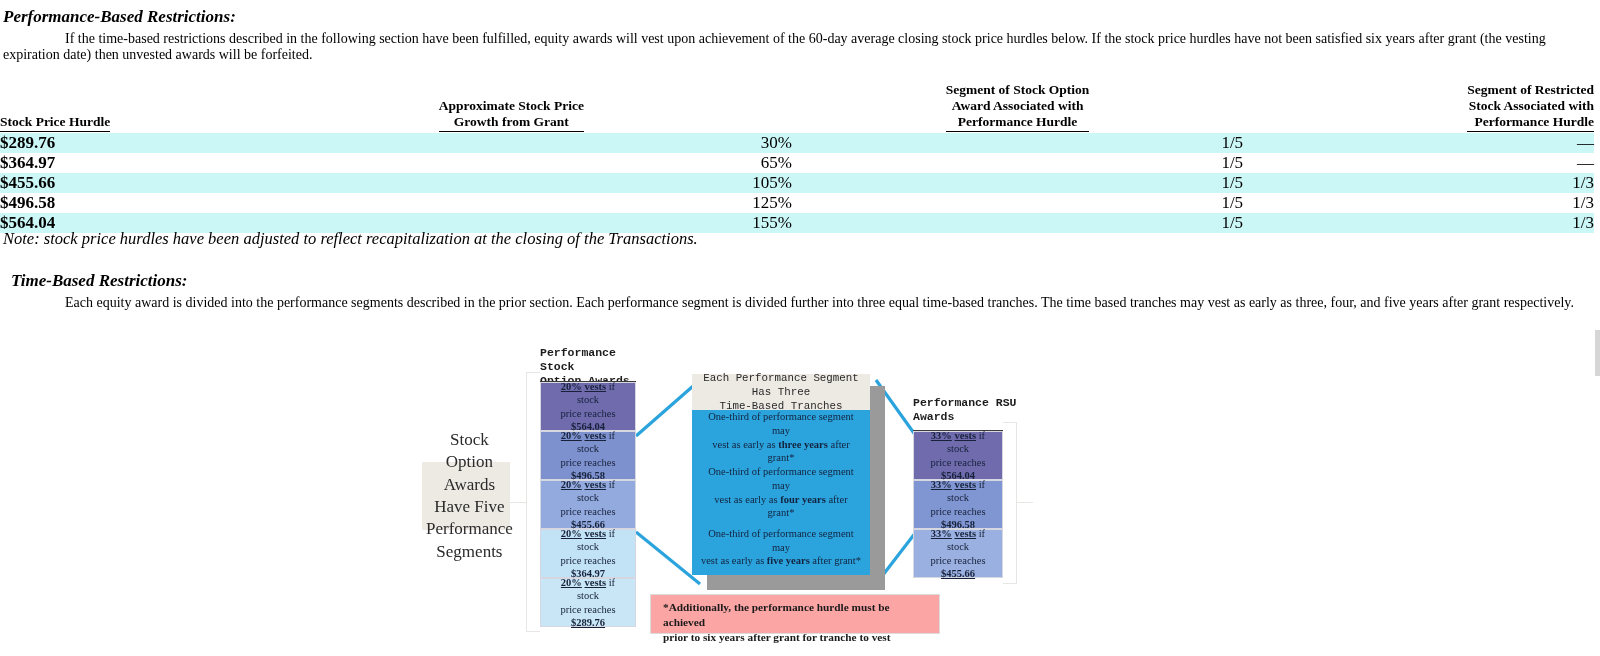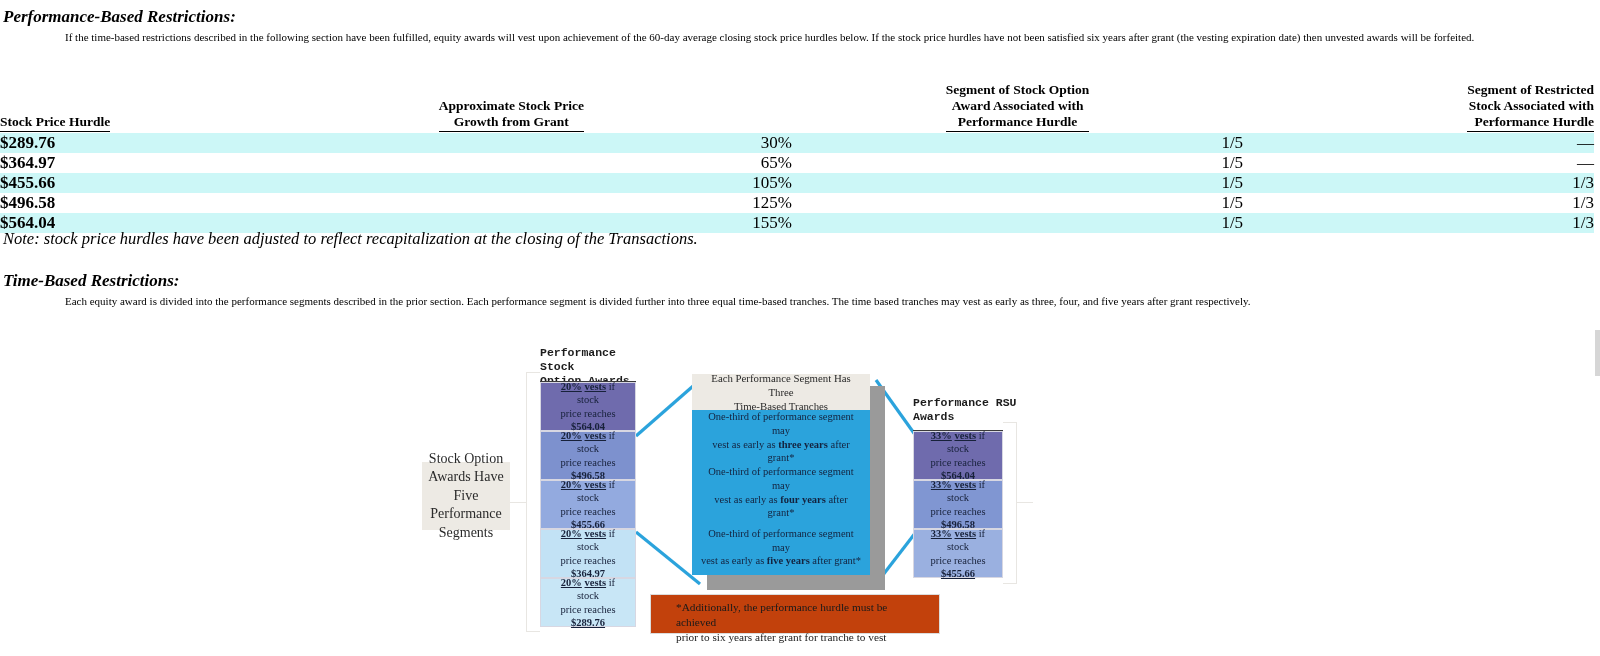--- a/index.html
+++ b/index.html
@@ -25,21 +25,21 @@
   
   .section-heading {
     font-style: italic;
     font-weight: bold;
     font-size: 17px;
     line-height: 1.15;
     margin: 0;
     padding: 0 0 0 3px;
   }
   .body-par {
-    font-size: 11px;
+    font-size: 14px;
     line-height: 1.12;
     margin: 0;
     padding: 0 2px 0 3px;
     text-align: left;
     text-indent: 62px;
   }
   .note-line {
     font-style: italic;
     font-size: 16.5px;
     margin: 0;
@@ -121,65 +121,67 @@
     display: flex;
     align-items: center;
     justify-content: center;
     padding: 1px 15px;
   }
   .seg-box b u { text-decoration: underline; }
 
   .gray-box {
     background: #edeae4;
     color: #2a2a2a;
-    font-size: 14px;
+    font-size: 17px;
     line-height: 1.32;
     text-align: center;
     display: flex;
     align-items: center;
-    justify-content: flex-end;
+    justify-content: flex-start;
     padding: 4px;
   }
 
   .center-head {
     background: #edeae4;
     color: #2a2a2a;
     font-size: 10.8px;
     line-height: 1.3;
     text-align: center;
     display: flex;
     align-items: center;
     justify-content: center;
     padding: 15px 6px;
+    font-family: Liberation Mono, monospace;
   }
   .tranche-shadow {
     background: #9a9a9a;
   }
   .tranche-box {
     background: #2ba3dc;
     color: #14233f;
     font-size: 10.5px;
     line-height: 1.3;
     text-align: center;
     display: flex;
     align-items: center;
     justify-content: center;
     padding: 10px 8px;
   }
   .dash-sep {
     border-top: 3px dashed #ffffff;
     height: 0;
   }
   .footnote-box {
-    background: #c2410c;
+    background: #fca5a5;
     border: 1px solid #dcdcdc;
     font-size: 11.3px;
     line-height: 1.34;
     color: #1a1a1a;
-    padding: 5px 25px;
+    padding: 5px 12px;
+    font-weight: bold;
   }
   .bracket {
     border: 1px solid #e8e6e2;
     border-right: none;
   }
   .bracket-r {
     border: 1px solid #e8e6e2;
     border-left: none;
   }
   .bracket-stem {
@@ -276,21 +278,21 @@
           <td class="c-rsu">1/3</td>
         </tr>
       </tbody>
     </table>
   </div>
 
   <div style="position:absolute;left:0;top:229px;width:1448px;">
     <div class="note-line">Note: stock price hurdles have been adjusted to reflect recapitalization at the closing of the Transactions.</div>
   </div>
 
-  <div style="position:absolute;left:0;top:271px;width:1376px;">
+  <div style="position:absolute;left:8px;top:271px;width:1376px;">
     <div class="section-heading">Time-Based Restrictions:</div>
   </div>
   <div style="position:absolute;left:0;top:295px;width:1596px;">
     <p class="body-par">Each equity award is divided into the performance segments described in the prior section. Each performance segment is divided further into three equal time-based tranches. The time based tranches may vest as early as three, four, and five years after grant respectively.</p>
   </div>
 
   <div class="diagram">
 
     <svg class="conn-svg" width="1600" height="320">
 

